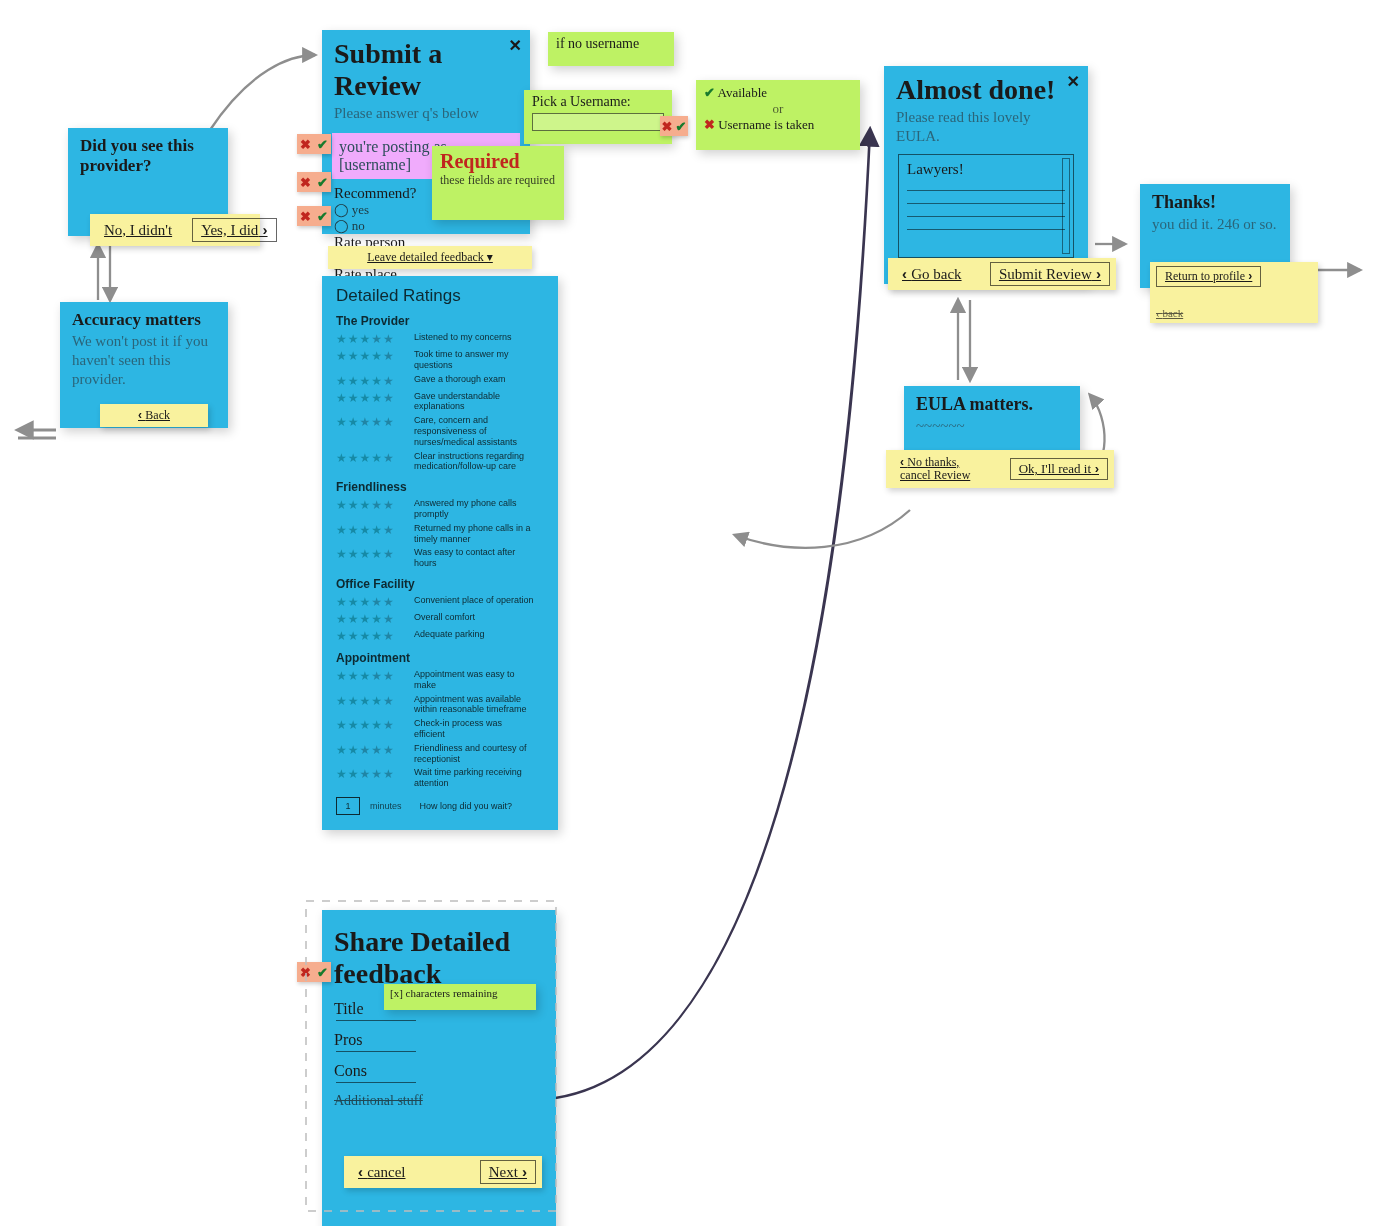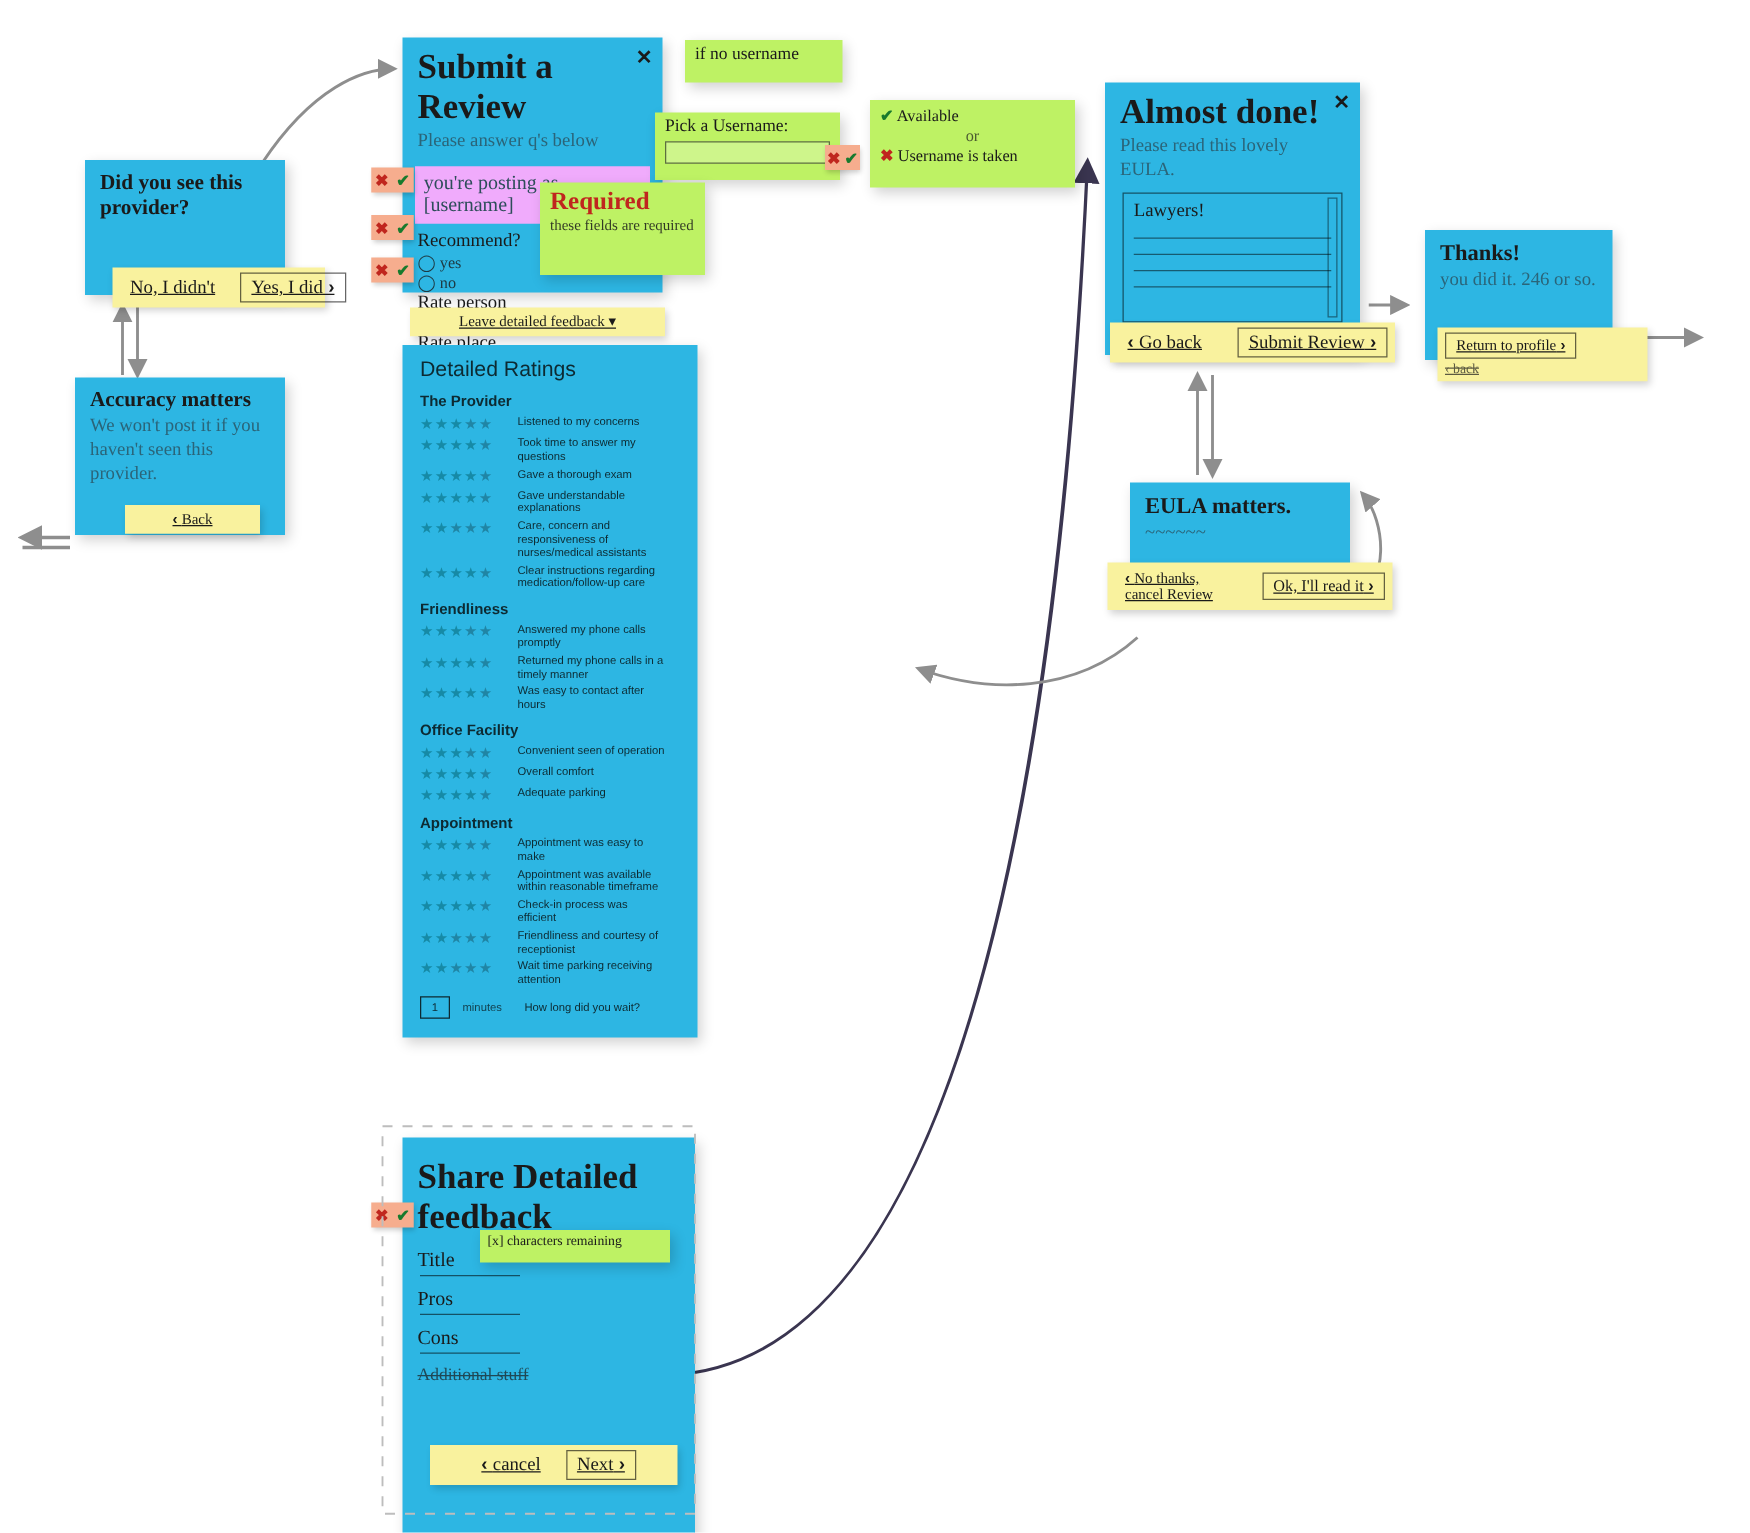--- a/index.html
+++ b/index.html
@@ -194,21 +194,21 @@
           <span class="stars">★★★★<span class="dim">★</span></span>
           <span class="lbl">Returned my phone calls in a timely manner</span>
         </div>
         <div class="row">
           <span class="stars">★★★★<span class="dim">★</span></span>
           <span class="lbl">Was easy to contact after hours</span>
         </div>
         <h3>Office Facility</h3>
         <div class="row">
           <span class="stars">★★★<span class="dim">★</span><span class="dim">★</span></span>
-          <span class="lbl">Convenient seen of operation</span>
+          <span class="lbl">Convenient place of operation</span>
         </div>
         <div class="row">
           <span class="stars">★★★★<span class="dim">★</span></span>
           <span class="lbl">Overall comfort</span>
         </div>
         <div class="row">
           <span class="stars">★★★★<span class="dim">★</span></span>
           <span class="lbl">Adequate parking</span>
         </div>
         <h3>Appointment</h3>
@@ -248,21 +248,21 @@
     <div class="sketchline" style="width:80px;"></div>
     <div class="hand" style="font-size:16px;">Cons</div>
     <div class="sketchline" style="width:80px;"></div>
     <div class="hand" style="font-size:14px;text-decoration:line-through;opacity:.7;">Additional stuff</div>
   </div>
   <div class="vx" style="left:297px;top:962px;">
       <span class="x">✖</span>
       <span class="v">✔</span>
     </div>
   <div class="card salmon hand" style="left:384px;top:984px;width:140px;height:20px;padding:3px 6px;font-size:11px;">[x] characters remaining</div>
-  <div class="btnbar small" style="left:344px;top:1156px;width:186px;justify-content:center;">
+  <div class="btnbar small" style="left:344px;top:1156px;width:186px;justify-content:space-between;">
     <span class="btn ghost hand">
       <span class="arrow">‹ </span><span>cancel</span>
     </span>
     <span class="btn hand">
       <span>Next</span><span class="arrow"> ›</span>
     </span>
   </div>
 
   <svg class="arrows" style="left:300px;top:895px;" width="270" height="330">
     <rect x="6" y="6" width="250" height="310" fill="none" stroke="#bdbdbd" stroke-width="1.5" stroke-dasharray="8 8"></rect>
@@ -288,21 +288,21 @@
     </span>
     <span class="btn hand">
       <span>Submit Review</span><span class="arrow"> ›</span>
     </span>
   </div>
 
   <div class="card blue" style="left:1140px;top:184px;width:150px;height:104px;">
     <div class="hand title" style="font-size:18px;">Thanks!</div>
     <div class="hand body">you did it. 246 or so.</div>
   </div>
-  <div class="btnbar small" style="left:1150px;top:262px;width:156px;flex-direction:column;align-items:flex-start;gap:2px;text-align:right;">
+  <div class="btnbar small" style="left:1150px;top:262px;width:156px;flex-direction:column;align-items:flex-start;gap:20px;text-align:right;">
     <span class="btn hand" style="font-size:12px;">
       <span>Return to profile</span><span class="arrow"> ›</span>
     </span>
     <span class="hand" style="font-size:11px;text-decoration:line-through;opacity:.7;">
       ‹ <span>back</span>
     </span>
   </div>
 
   <div class="card blue" style="left:904px;top:386px;width:176px;height:86px;">
     <div class="hand title" style="font-size:18px;">EULA matters.</div>

